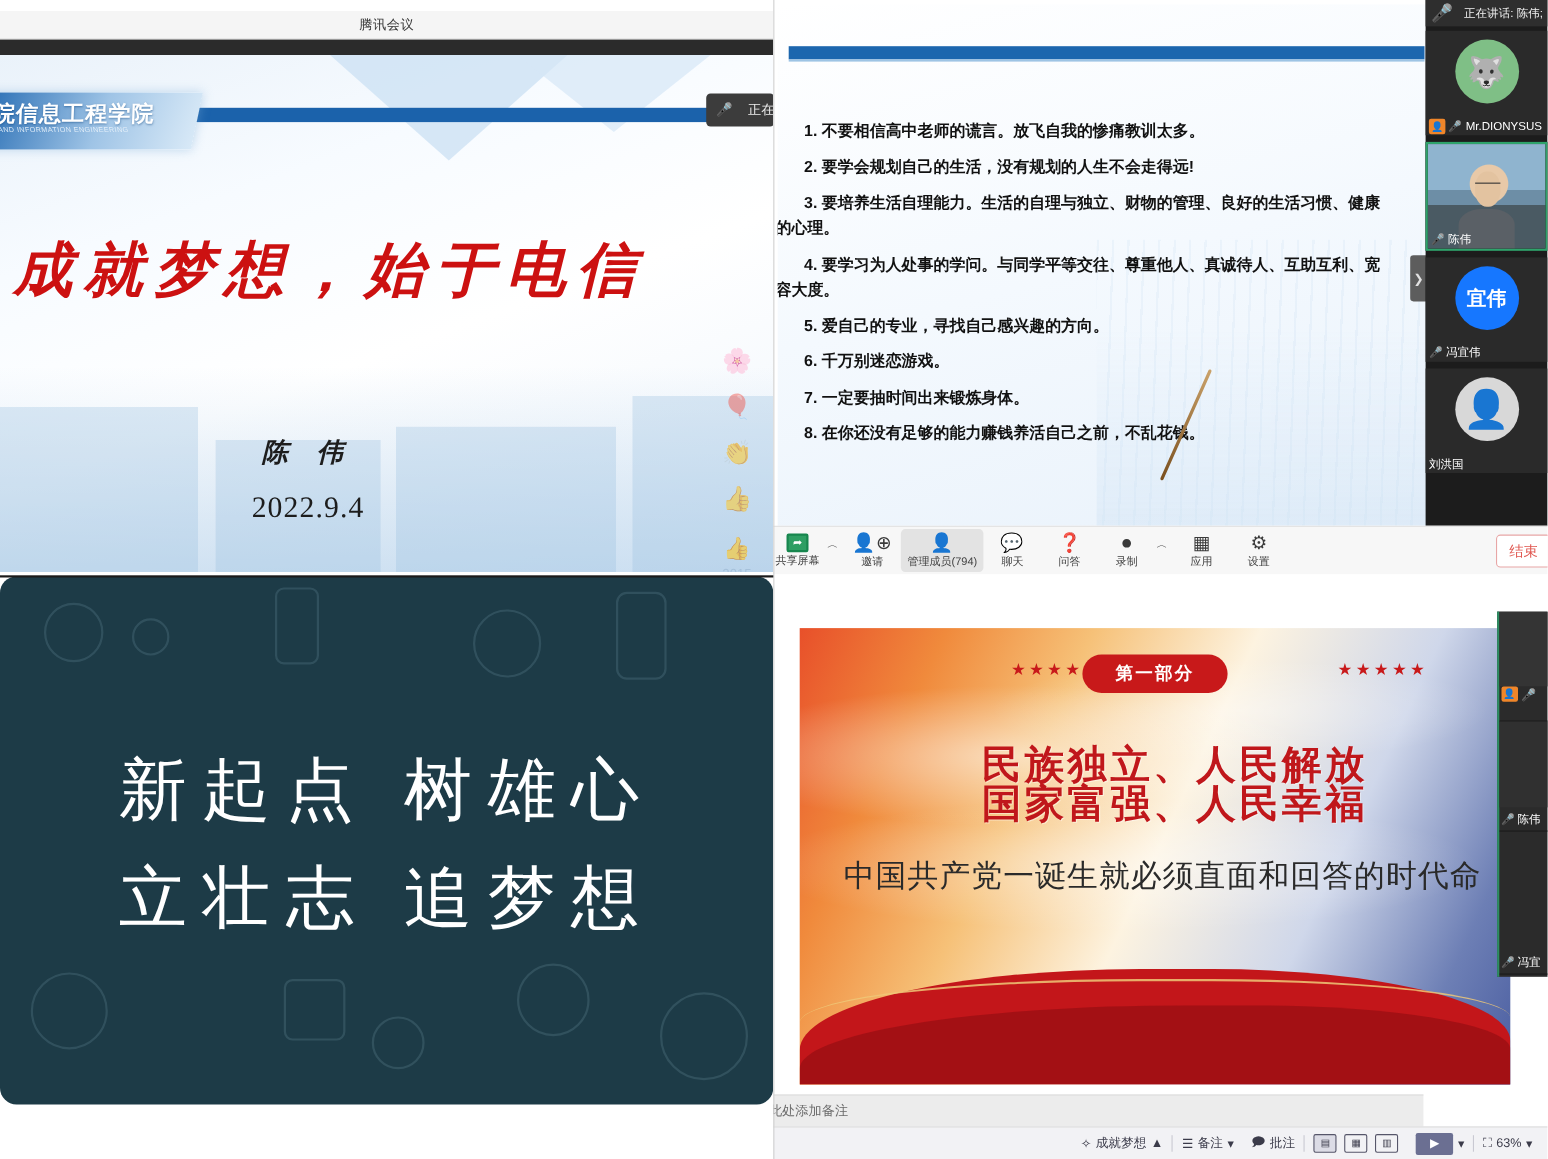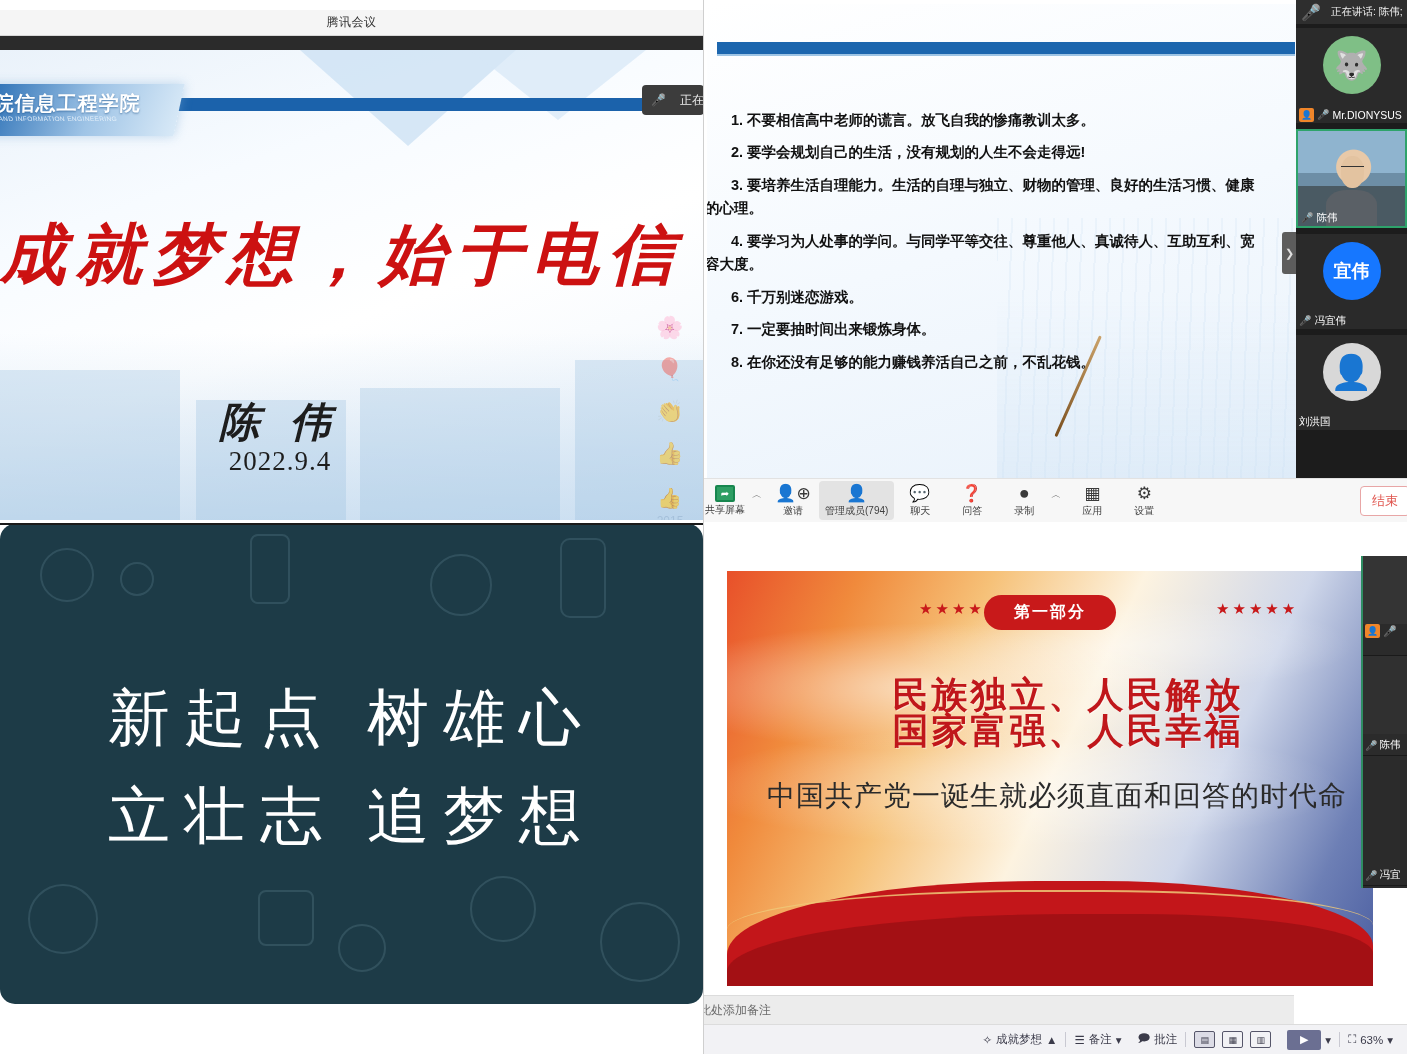--- a/index.html
+++ b/index.html
@@ -66,26 +66,26 @@
     text-shadow:0 1px 2px rgba(0,60,120,.5);
   }
   .tl-logo-en{
     position:absolute; left:-12px; top:31px; width:200px;
     transform: skewX(12deg);
     font-size:6.5px; color:#e8f2fb; letter-spacing:.4px; white-space:nowrap; opacity:.9;
   }
   .tl-maintitle{
     position:absolute; left:0; top:160px; width:600px; text-align:center;
     font-family:"Liberation Serif", serif; font-weight:700; font-style:italic;
-    font-size:66px; color:#cc1111; letter-spacing:10px; white-space:nowrap;
+    font-size:54px; color:#cc1111; letter-spacing:10px; white-space:nowrap;
   }
   .tl-author{
     position:absolute; left:0; top:345px; width:560px; text-align:center;
     font-family:"Liberation Serif", serif; font-weight:700; font-style:italic;
-    font-size:41px; color:#1d1d1d; letter-spacing:10px;
+    font-size:24px; color:#1d1d1d; letter-spacing:10px;
   }
   .tl-date{
     position:absolute; left:0; top:396px; width:560px; text-align:center;
     font-family:"Liberation Serif", serif; font-size:27px; color:#1d1d1d; letter-spacing:1px;
   }
   .tl-mic-pill{
     position:absolute; right:-1px; top:35px; height:30px; padding:0 9px;
     background:#3c3c3c; border-radius:4px; display:flex; align-items:center; gap:7px;
     color:#ededed; font-size:12px; white-space:nowrap; overflow:hidden; max-width:62px;
   }
@@ -365,20 +365,21 @@
     <div class="tr-slide">
       <div class="tr-topbar"></div>
       <div class="tr-topbar2"></div>
       <div class="tr-campuswm"></div>
 
       <div class="tr-list">
         <div class="tr-item">1. 不要相信高中老师的谎言。放飞自我的惨痛教训太多。</div>
         <div class="tr-item">2. 要学会规划自己的生活，没有规划的人生不会走得远!</div>
         <div class="tr-item">3. 要培养生活自理能力。生活的自理与独立、财物的管理、良好的生活习惯、健康的心理。</div>
         <div class="tr-item">4. 要学习为人处事的学问。与同学平等交往、尊重他人、真诚待人、互助互利、宽容大度。</div>
+        <div class="tr-item">5. 爱自己的专业，寻找自己感兴趣的方向。</div>
         <div class="tr-item">6. 千万别迷恋游戏。</div>
         <div class="tr-item">7. 一定要抽时间出来锻炼身体。</div>
         <div class="tr-item">8. 在你还没有足够的能力赚钱养活自己之前，不乱花钱。</div>
       </div>
 
       <div class="tr-pointer"></div>
       <div class="tr-collapse">❯</div>
     </div>
 
     <div class="rail">

